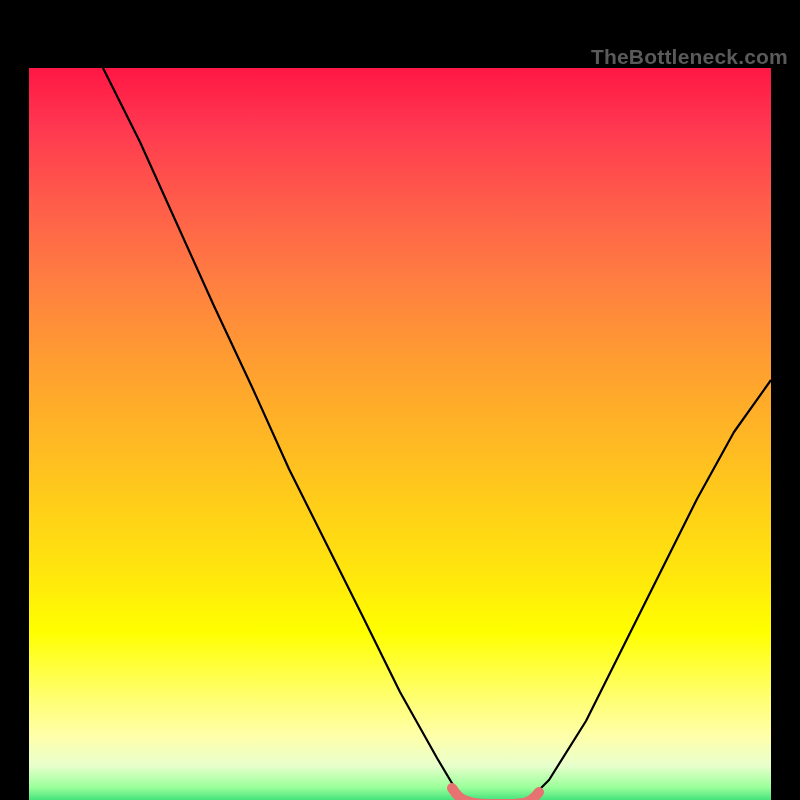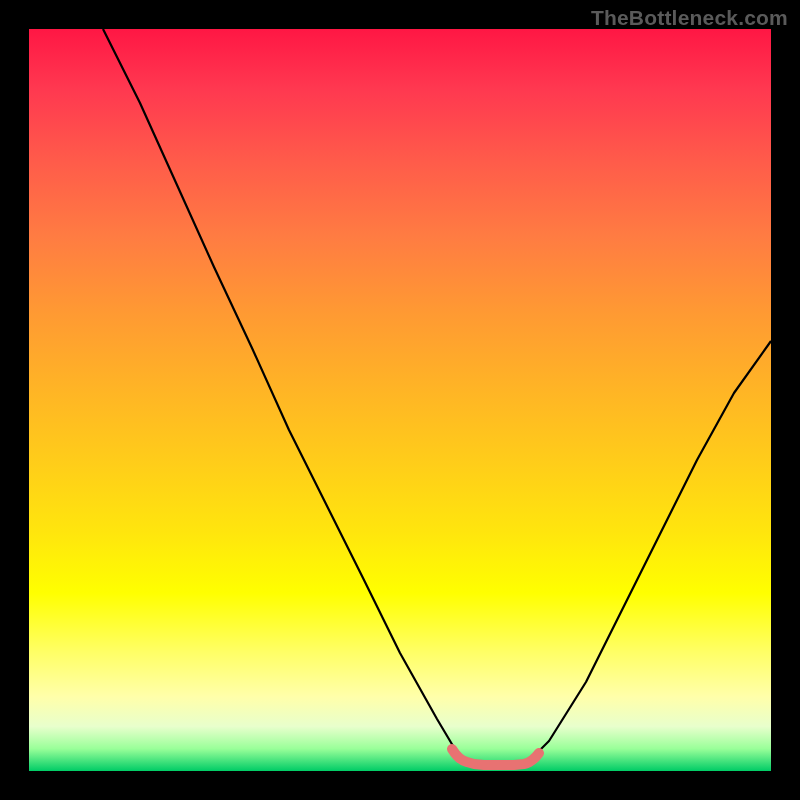--- a/index.html
+++ b/index.html
@@ -2,20 +2,21 @@
 <html><head>
 <meta charset="utf-8">
 <style>
   * { margin: 0; padding: 0; box-sizing: border-box; }
   html, body { width: 800px; height: 800px; overflow: hidden; background: #000; }
   .chart-container {
     position: relative;
     width: 800px;
     height: 624px;
     background: #000;
+    margin-top: 39px;
   }
   .plot-area {
     position: absolute;
     left: 29px;
     top: 29px;
     width: 742px;
     height: 742px;
     background: linear-gradient(to bottom,
       #ff1744 0%,
       #ff3850 8%,

